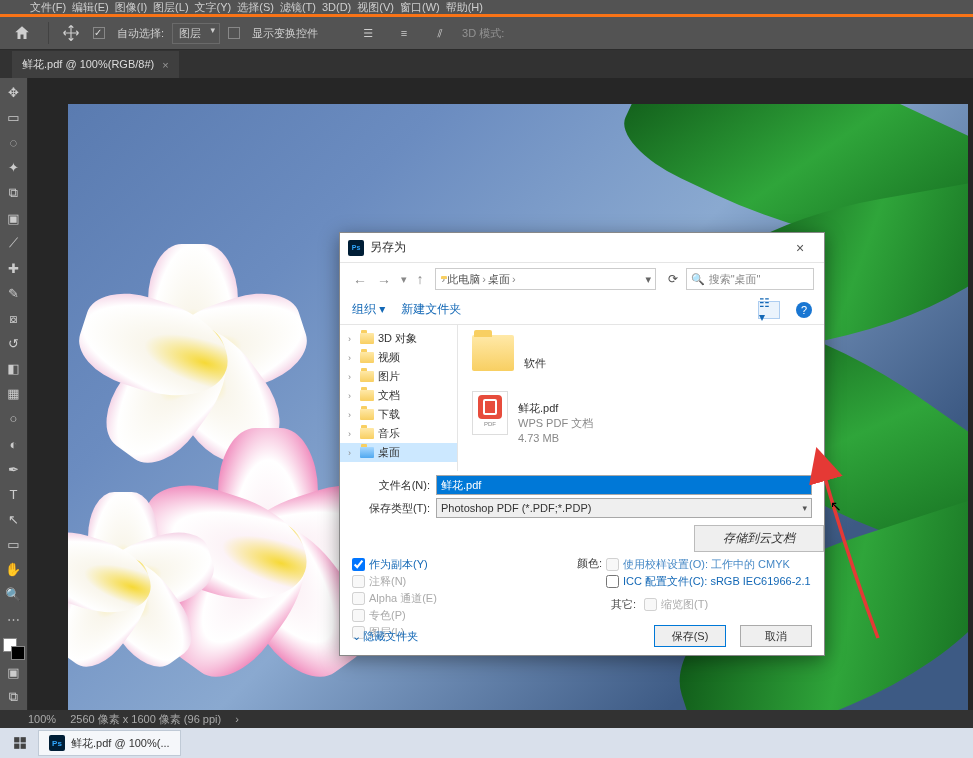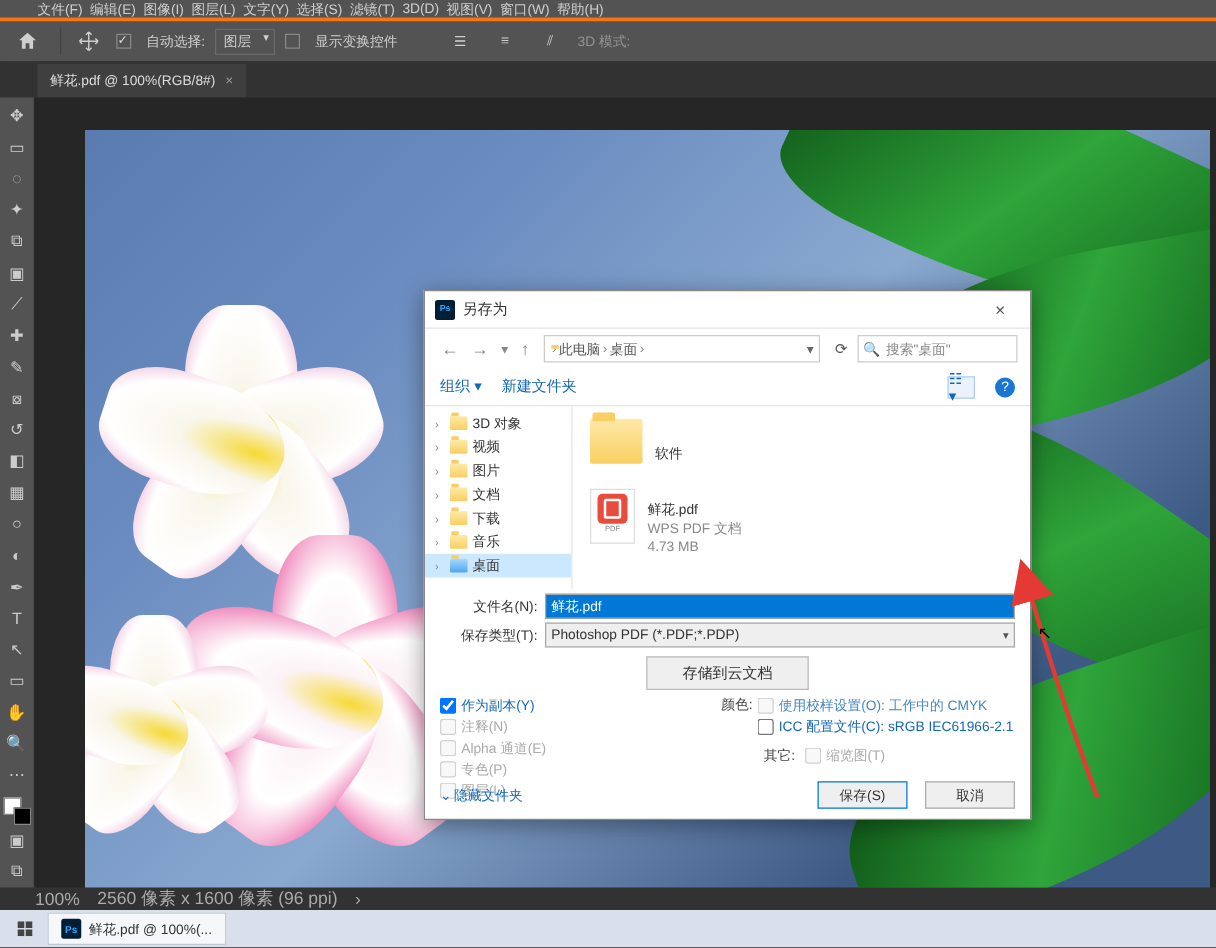--- a/index.html
+++ b/index.html
@@ -13,21 +13,21 @@
 .optionsbar { height: 36px; background: #535353; display: flex; align-items: center; padding-left: 4px; color: #cfcfcf; font-size: 11px; gap: 8px; border-top: 3px solid #f97316; border-bottom: 1px solid #2b2b2b;}
 .optionsbar .home { width: 36px; height: 28px; display:flex; align-items:center; justify-content:center; background:#535353; }
 .optionsbar .sep { width:1px; height:22px; background:#424242; }
 .tool-icon { width: 28px; height: 20px; display:inline-flex; align-items:center; justify-content:center; }
 .chk { width:12px; height:12px; border:1px solid #888; display:inline-block; vertical-align:middle; margin-right:4px; background:#535353;}
 .chk.checked::after{content:"✓"; font-size:10px; color:#ddd; position:relative; top:-2px;}
 .dropdown { background:#535353; border:1px solid #6a6a6a; padding:2px 18px 2px 6px; font-size:11px; position:relative; color:#cfcfcf;}
 .dropdown::after{content:"▾"; position:absolute; right:4px; top:1px; font-size:9px;}
 
 
-.tabbar { height: 28px; background: #323232; display:flex; align-items:flex-end; padding-left: 30px;}
+.tabbar { height: 28px; background: #323232; display:flex; align-items:flex-end; padding-left: 12px;}
 .tab { background:#3f3f3f; color:#ddd; font-size:11px; padding:6px 10px; display:flex; align-items:center; gap:8px;}
 .tab .close { font-size:11px; color:#999; }
 
 
 .main { position:relative; display:flex; height: calc(758px - 14px - 36px - 28px - 18px - 30px); }
 .toolbox { width: 28px; background:#535353; display:flex; flex-direction:column; align-items:center; padding-top:2px; border-right:1px solid #2b2b2b;}
 .toolbox .tbtn { width:24px; height:24px; margin:1px 0; display:flex; align-items:center; justify-content:center; color:#ccc; font-size:13px;}
 .swatches { margin-top:6px; width:22px; height:22px; position:relative;}
 .swatches .fg{position:absolute; width:14px; height:14px; background:#fff; border:1px solid #888; top:0; left:0;}
 .swatches .bg{position:absolute; width:14px; height:14px; background:#000; border:1px solid #888; bottom:0; right:0;}
@@ -57,21 +57,21 @@
 .fl2 .p5{transform:rotate(288deg) translateY(-46px);}
 .fl3{left:20px; top:420px;}
 .fl3 .petal{width:70px; height:120px;}
 .fl3 .p1{transform:rotate(0deg) translateY(-32px);}
 .fl3 .p2{transform:rotate(72deg) translateY(-32px);}
 .fl3 .p3{transform:rotate(144deg) translateY(-32px);}
 .fl3 .p4{transform:rotate(216deg) translateY(-32px);}
 .fl3 .p5{transform:rotate(288deg) translateY(-32px);}
 
 
-.statusbar{height:18px; background:#323232; color:#aaa; font-size:14px; display:flex; align-items:center; padding-left:28px; gap:14px;}
+.statusbar{height:18px; background:#323232; color:#aaa; font-size:11px; display:flex; align-items:center; padding-left:28px; gap:14px;}
 
 
 .taskbar{height:30px; background:#d9e0eb; display:flex; align-items:center; padding:0 4px; gap:2px;}
 .taskbar .winbtn{width:32px; height:26px; display:flex; align-items:center; justify-content:center;}
 .taskbar .app{height:26px; display:flex; align-items:center; gap:6px; padding:0 10px; background:#f5f7fa; border:1px solid #c0cad6; font-size:11px; color:#333;}
 .taskbar .psicon{width:16px;height:16px; background:#001e36; color:#31a8ff; font-size:8px; font-weight:bold; display:flex; align-items:center; justify-content:center; border-radius:2px;}
 
 
 .dialog{position:absolute; left:339px; top:232px; width:486px; height:424px; background:#fff; border:1px solid #888; box-shadow:0 4px 18px rgba(0,0,0,0.4); font-size:12px; color:#333;}
 .dialog .titlebar{height:30px; display:flex; align-items:center; padding:0 8px; border-bottom:1px solid #e5e5e5;justify-content:flex-end;}
@@ -106,21 +106,21 @@
 .dialog .pdficon .pdf-lbl{font-size:6px; color:#888; text-align:center; margin-top:2px;}
 .dialog .fileinfo{display:flex; flex-direction:column; font-size:11px; line-height:1.35;margin-top:20px;}
 .dialog .fileinfo .sub{color:#888;}
 .dialog .formarea{padding:4px 12px 0 12px;}
 .dialog .formrow{display:flex; align-items:center; margin-bottom:3px;}
 .dialog .formrow label{width:84px; text-align:right; font-size:11px; padding-right:6px; color:#333;}
 .dialog .formrow .fld{flex:1; height:20px; border:1px solid #a8a8a8; font-size:11px; padding:1px 4px; background:#fff; display:flex; align-items:center;}
 .dialog .formrow .fld.sel-text{background:#0078d7; color:#fff;}
 .dialog .formrow .fld.dd{background:#efefef; position:relative; color:#333;}
 .dialog .formrow .fld.dd::after{content:"▾"; position:absolute; right:4px; color:#555; font-size:9px;}
-.dialog .cloud-row{display:flex; justify-content:center; padding:4px 0 4px 0;}
+.dialog .cloud-row{display:flex; justify-content:flex-end; padding:4px 0 4px 0;font-style:italic;}
 .dialog .cloudbtn{padding:4px 28px; border:1px solid #bbb; background:#efefef; font-size:12px;}
 .dialog .optgrid{display:flex; padding:0 12px; font-size:11px;}
 .dialog .optcol{flex:1;}
 .dialog .optcol.narrow{width:48px; flex:0 0 48px; text-align:right; padding-right:4px; color:#444;}
 .dialog .optrow{display:flex; align-items:flex-start; padding:1px 0; gap:4px;}
 .dialog .optrow input[type=checkbox]{margin-top:1px;}
 .dialog .optrow .link{color:#1368b6;}
 .dialog .footer{position:absolute; bottom:8px; left:0; right:0; display:flex; align-items:center; padding:0 12px; gap:14px;}
 .dialog .footer .hide{color:#1368b6; font-size:11px; display:flex; align-items:center; gap:2px;}
 .dialog .footer .spacer{flex:1;}

